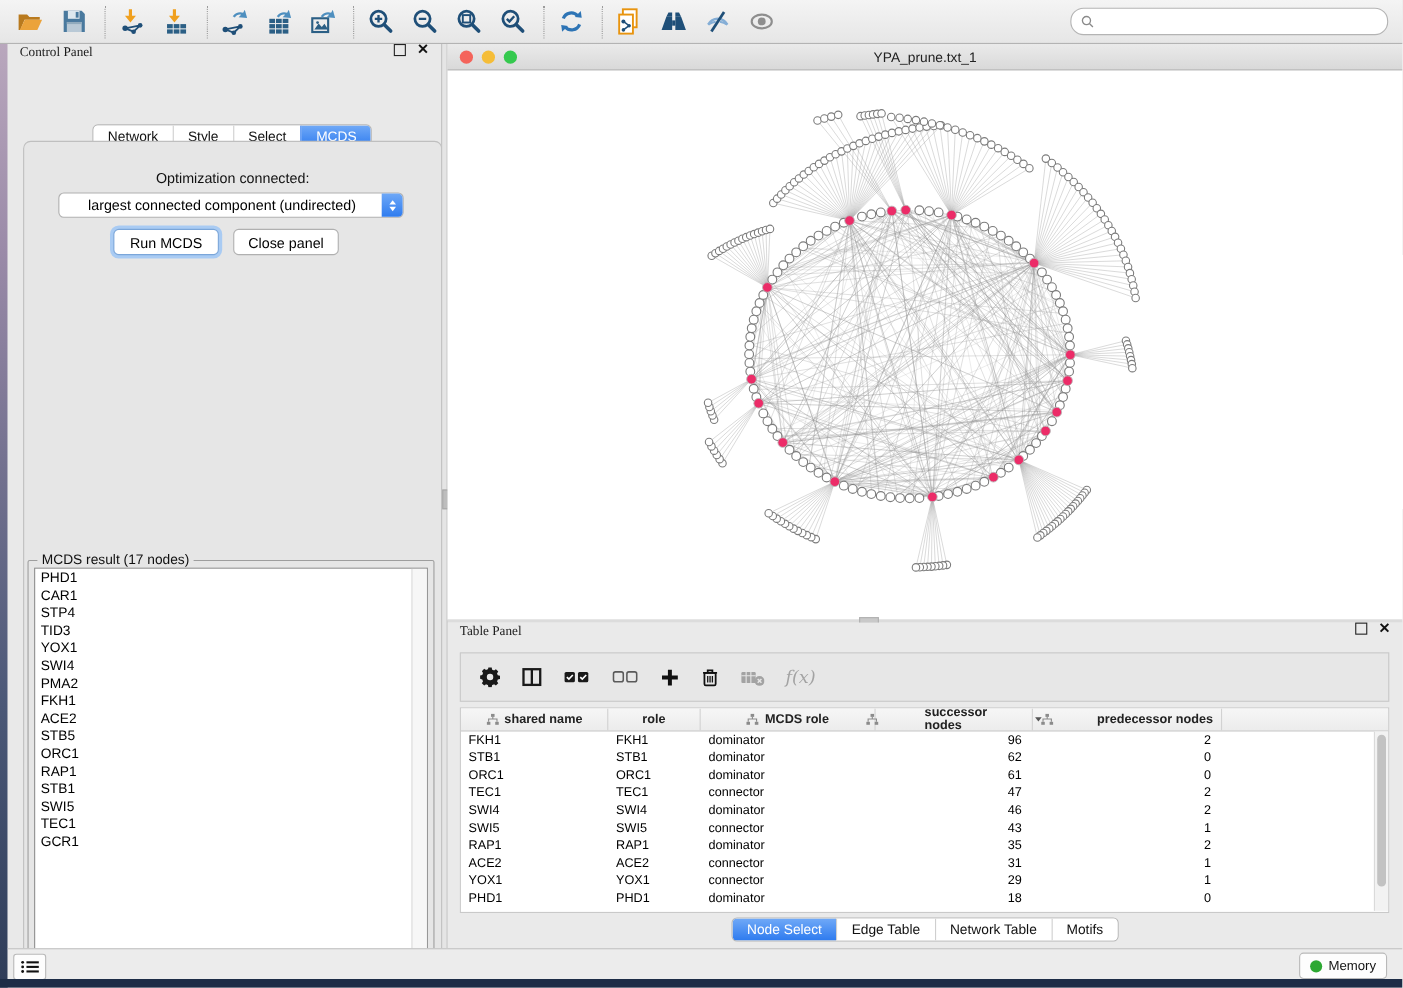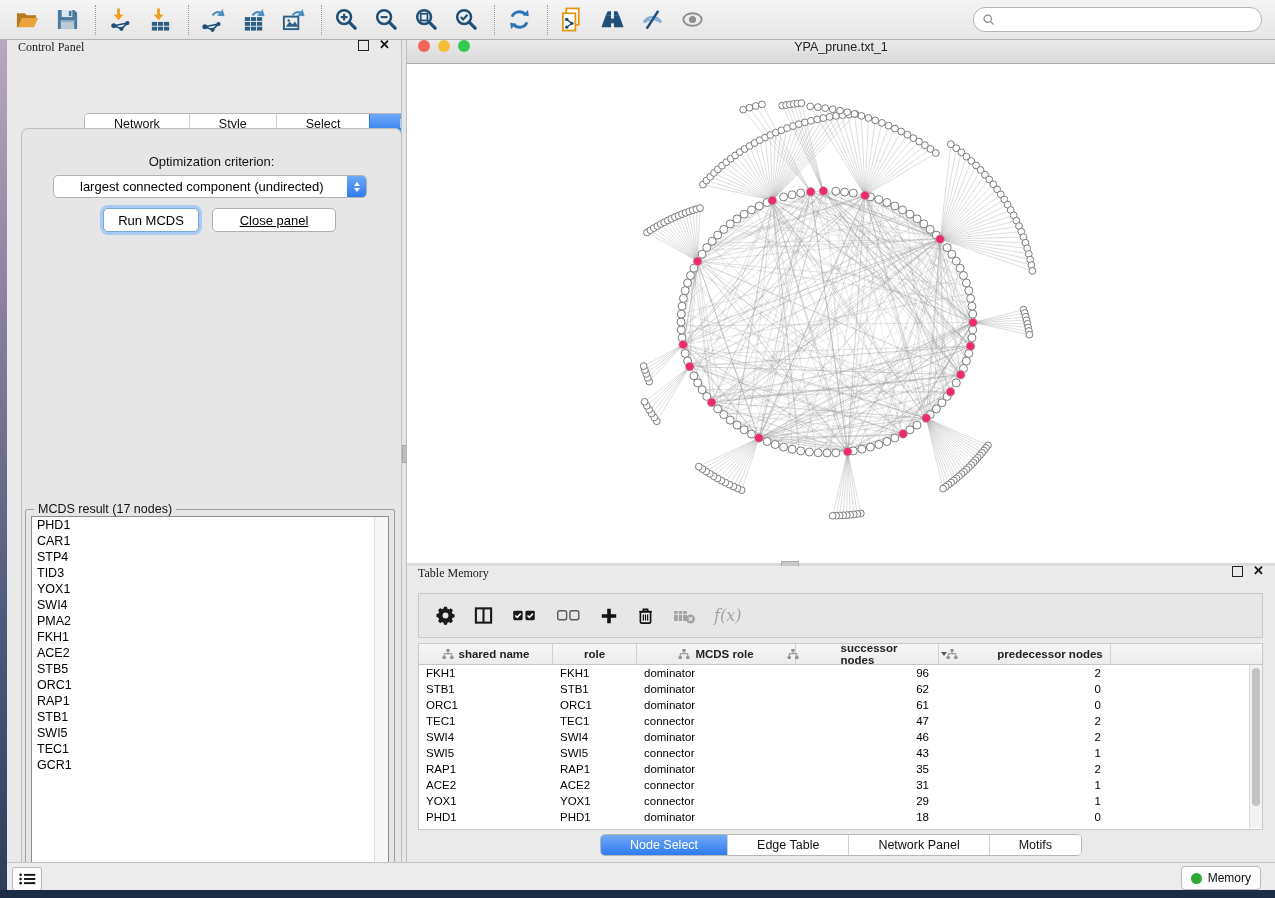--- a/index.html
+++ b/index.html
@@ -26,53 +26,53 @@
      background:linear-gradient(90deg,#1b2a44,#2c3b57 30%,#17263f 60%,#263click 0,#223150 100%);background-color:#1d2c46;}
 
   
   #control-panel{left:7px;top:40px;width:394px;height:822px;background:#e9e9e9;}
   .panel-header{height:24px;display:flex;align-items:flex-start;padding:0 11px;font-family:Liberation Serif, serif;}
   .panel-title{font-size:12px;color:#1a1a1a;flex:1;}
   .win-float{width:9px;height:9px;border:1.4px solid #222;margin-right:10px;}
   .win-close{font-size:13px;font-weight:700;color:#111;line-height:9px;}
   #cp-tabs{left:77px;top:73px;}
   .seg{display:inline-flex;border:1px solid #b6b6b6;border-radius:5px;overflow:hidden;background:#fff;}
-  .seg-tab{padding:3px 29px;font-size:12.5px;color:#111;border-left:1px solid #cfcfcf;background:#fff;cursor:default;white-space:nowrap;}
+  .seg-tab{padding:3px 13px;font-size:12.5px;color:#111;border-left:1px solid #cfcfcf;background:#fff;cursor:default;white-space:nowrap;}
   .seg-tab:first-child{border-left:none;}
   .seg-tab.selected{background:linear-gradient(#70a9f7,#2e7bef);color:#fff;border-left-color:#2e7bef;}
   #cp-body{left:14px;top:88px;width:379px;height:767px;background:#e6e6e6;border:1px solid #bfbfbf;border-radius:7px;}
   #opt-label{left:0;top:25px;width:379px;text-align:center;font-size:13px;color:#111;}
   #criterion-select{left:31px;top:46px;width:314px;height:23px;background:#fff;border:1px solid #b0b0b0;
       border-radius:5px;display:flex;align-items:center;box-sizing:border-box;}
   #criterion-select .val{flex:1;font-size:13px;padding-left:26px;text-align:left;color:#000;white-space:nowrap;}
   #criterion-select .step{width:19px;height:21px;border-radius:0 4px 4px 0;background:linear-gradient(#6ea8f7,#2f7cef);
       display:flex;flex-direction:column;align-items:center;justify-content:center;gap:2px;}
   .chev{width:0;height:0;border-left:3.5px solid transparent;border-right:3.5px solid transparent;}
   .chev.up{border-bottom:4.5px solid #fff;}
   .chev.down{border-top:4.5px solid #fff;}
   .push-btn{position:absolute;height:24px;background:#fff;border:1px solid #b0b0b0;border-radius:5px;
       font-size:13px;color:#000;display:flex;align-items:center;justify-content:center;font-family:inherit;}
   #run-btn{left:81px;top:79px;width:96px;box-shadow:0 0 0 3px #a9cbf3;border-color:#7ba6d9;}
-  #close-btn{left:190px;top:79px;width:124px;text-decoration:underline;}
+  #close-btn{left:190px;top:79px;width:96px;}
   #result-group{left:3px;top:380px;width:368px;height:370px;border:1px solid #9e9e9e;border-radius:2px;}
   #result-legend{position:absolute;top:-8px;left:8px;background:#e6e6e6;padding:0 4px;font-size:12.5px;color:#111;}
   #result-list{position:absolute;left:5px;top:6px;right:5px;bottom:5px;background:#fff;border:1px solid #8d8d8d;overflow:hidden;}
   #result-scroll{position:absolute;right:0;top:0;bottom:0;width:13px;background:#f7f7f7;border-left:1px solid #dcdcdc;}
   .list-item{font-size:12.5px;line-height:16px;padding-left:5px;color:#000;}
 
   
   #v-divider{left:401px;top:40px;width:6px;height:822px;background:#e5e5e5;border-left:1px solid #c0c0c0;border-right:1px solid #c0c0c0;box-sizing:border-box;}
   #v-grip{position:absolute;left:0px;top:405px;width:4px;height:16px;background:#bdbdbd;border:1px solid #a8a8a8;}
   #h-divider{left:407px;top:563px;width:868px;height:3px;background:#dcdcdc;}
   #h-grip{position:absolute;left:374px;top:-2px;width:16px;height:6px;background:#c9c9c9;border:1px solid #b0b0b0;}
 
   
   #network-window{left:407px;top:40px;width:868px;height:523px;background:#fff;}
   #nw-titlebar{height:23px;background:linear-gradient(#eaeaea,#d9d9d9);border-bottom:1px solid #ababab;
-      display:flex;align-items:flex-start;position:relative;}
+      display:flex;align-items:center;position:relative;}
   #traffic{display:flex;gap:8px;margin-left:11px;}
   .light{width:12px;height:12px;border-radius:50%;}
   #nw-title{position:absolute;left:0;right:0;text-align:center;font-size:12.5px;color:#222;}
   #nw-canvas{width:868px;height:500px;background:#fff;}
 
   
   #table-panel{left:407px;top:566px;width:868px;height:296px;background:#eaeaea;}
   #tp-toolbar{left:11px;top:27px;width:845px;height:45px;background:#e7e7e7;border:1px solid #c9c9c9;
       box-sizing:border-box;display:flex;align-items:center;padding-left:17px;}
   .ticon{margin-right:19px;display:flex;align-items:center;justify-content:center;height:22px;}
@@ -282,21 +282,21 @@
     <span class="win-float"></span>
     <span class="win-close">✕</span>
   </div>
   <div class="abs" id="cp-tabs"><span class="seg">
         <span class="seg-tab">Network</span>
         <span class="seg-tab">Style</span>
         <span class="seg-tab">Select</span>
         <span class="seg-tab selected">MCDS</span>
       </span></div>
   <div class="abs" id="cp-body">
-    <div class="abs" id="opt-label">Optimization criterion:</div>
+    <div class="abs" id="opt-label">Optimization connected:</div>
     <div class="abs" id="criterion-select">
       <span class="val">largest connected component (undirected)</span>
       <span class="step">
           <span class="chev up"></span>
           <span class="chev down"></span>
         </span>
     </div>
     <button class="push-btn" id="run-btn">Run MCDS</button>
     <button class="push-btn" id="close-btn">Close panel</button>
     <div class="abs" id="result-group">
@@ -1100,21 +1100,21 @@
       </g>
     </svg>
 </div>
 
 <div class="abs" id="h-divider">
     <div id="h-grip"></div>
   </div>
 
 <div class="abs" id="table-panel">
   <div class="panel-header">
-    <span class="panel-title">Table Memory</span>
+    <span class="panel-title">Table Panel</span>
     <span class="win-float"></span>
     <span class="win-close">✕</span>
   </div>
   <div class="abs" id="tp-toolbar">
       <span class="ticon">
         <svg width="19" height="19" viewBox="0 0 20 20">
           <path fill="#1a1a1a" d="M8.4.8h3.2l.4 2.1c.63.17 1.24.42 1.8.74l1.8-1.2 2.26 2.26-1.2 1.8c.32.56.57 1.17.74 1.8l2.1.4v3.2l-2.1.4a7 7 0 0 1-.74 1.8l1.2 1.8-2.26 2.26-1.8-1.2a7 7 0 0 1-1.8.74l-.4 2.1H8.4l-.4-2.1a7 7 0 0 1-1.8-.74l-1.8 1.2-2.26-2.26 1.2-1.8a7 7 0 0 1-.74-1.8L.5 11.6V8.4l2.1-.4c.17-.63.42-1.24.74-1.8l-1.2-1.8L4.4 2.14l1.8 1.2a7 7 0 0 1 1.8-.74z"></path>
           <circle cx="10" cy="10" r="3.1" fill="#e7e7e7"></circle>
         </svg>
       </span>
@@ -1288,21 +1288,21 @@
         </div>
       </div>
     <div id="tscroll">
         <div id="tthumb"></div>
       </div>
   </div>
   <div class="abs" id="tp-tabs">
       <span class="seg">
         <span class="seg-tab selected">Node Select</span>
         <span class="seg-tab">Edge Table</span>
-        <span class="seg-tab">Network Panel</span>
+        <span class="seg-tab">Network Table</span>
         <span class="seg-tab">Motifs</span>
       </span>
     </div>
 </div>
 
 <div class="abs" id="status-bar">
   <div id="list-btn">
     <svg viewBox="0 0 22 16" width="19" height="14">
         <g fill="#111">
           <circle cx="3" cy="3.2" r="1.5"></circle>

